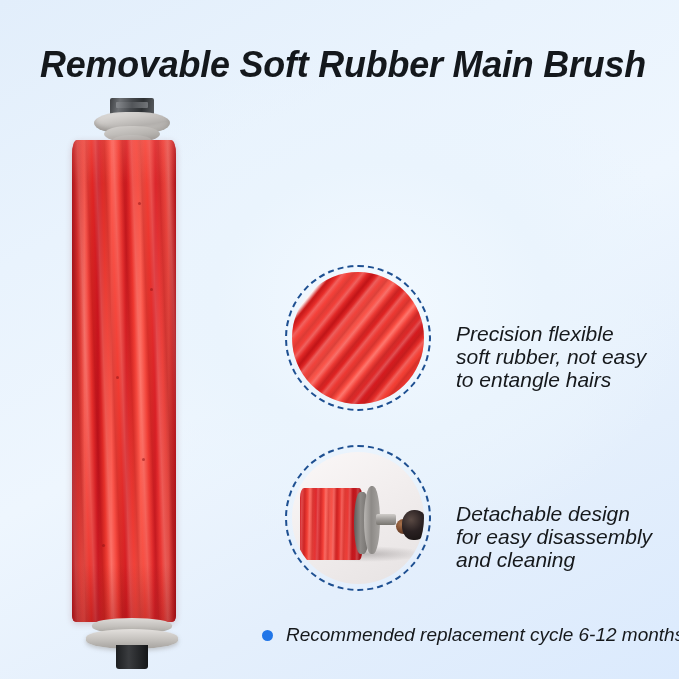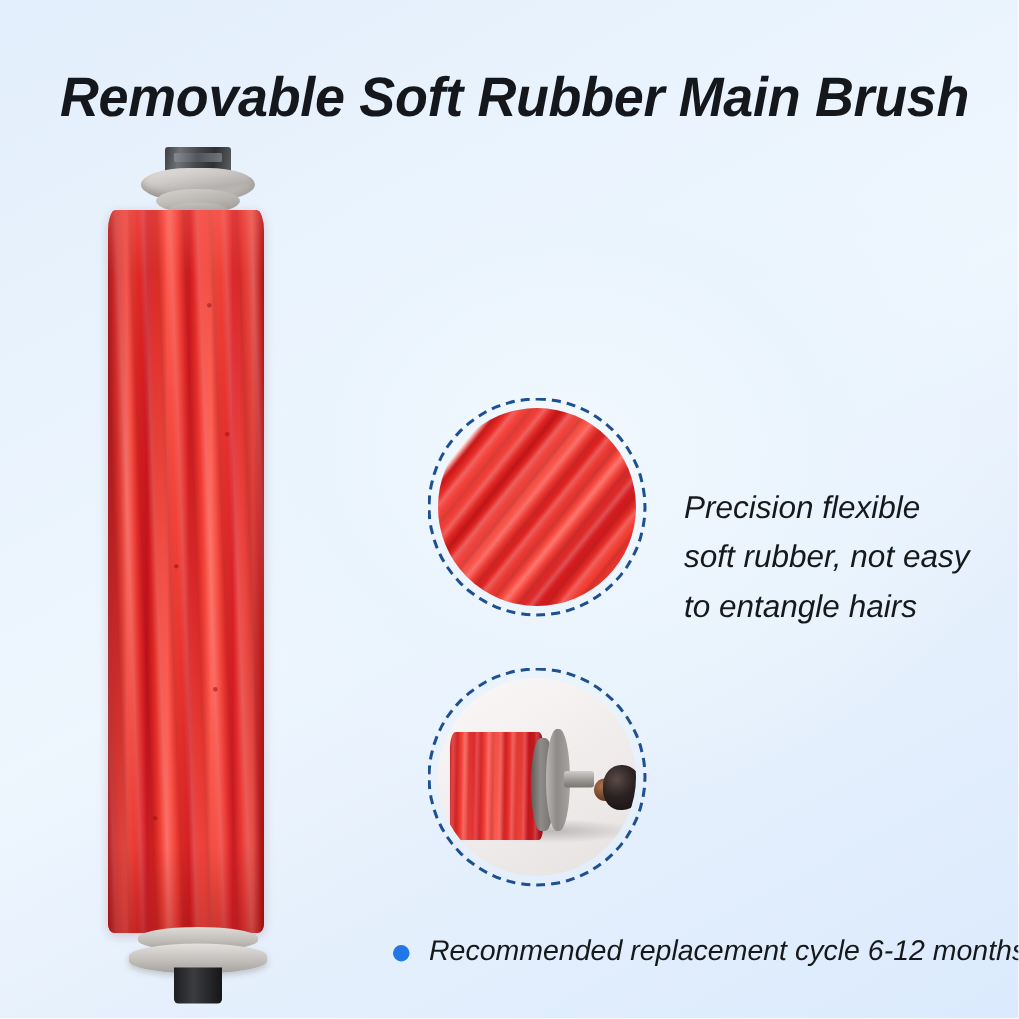--- a/index.html
+++ b/index.html
@@ -215,21 +215,21 @@
     position:absolute; left:0px; top:9px; width:15px; height:15px;
     background:radial-gradient(circle at 34% 32%, #a9724c 0%, #7a4a2e 48%, #3c2218 100%);
     border-radius:50%;
   }
 
   
   .caption {
     position:absolute;
     color:#16191c;
     font-size:21px;
-    line-height:33px;
+    line-height:23px;
     white-space:pre-line;
   }
   #caption-1 { left:456px; top:322px; width:215px; }
   #caption-2 { left:456px; top:502px; width:215px; }
 
   
   .footnote {
     position:absolute;
     left:262px; top:624px;
     display:flex; align-items:center;
@@ -299,19 +299,22 @@
         <div class="ex-shaft"></div>
         <div class="ex-cap">
           <div class="nub"></div>
           <div class="body"></div>
         </div>
       </div>
     </div>
     <div class="ring"></div>
   </div>
 
+  <div class="caption" id="caption-2">Detachable design
+for easy disassembly
+and cleaning</div>
 
   <div class="footnote">
     <span class="dot"></span>
     <span class="text">Recommended replacement cycle 6-12 months</span>
   </div>
 
 </div>
 
 </body></html>

